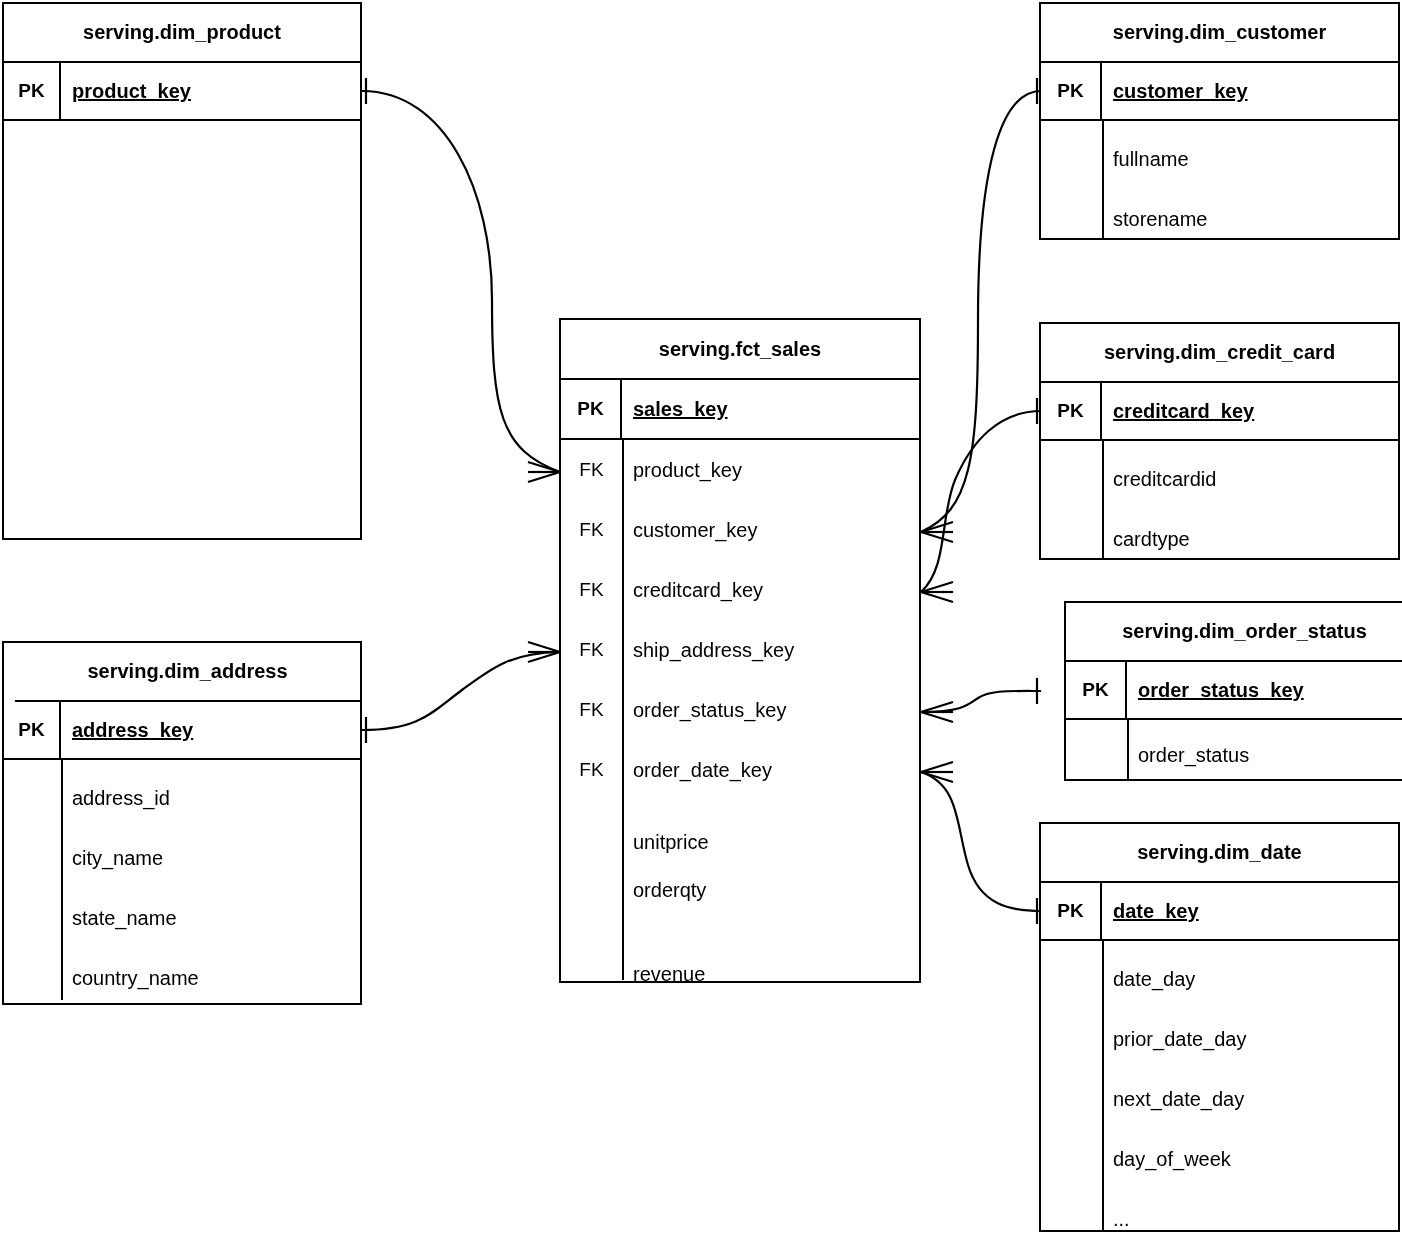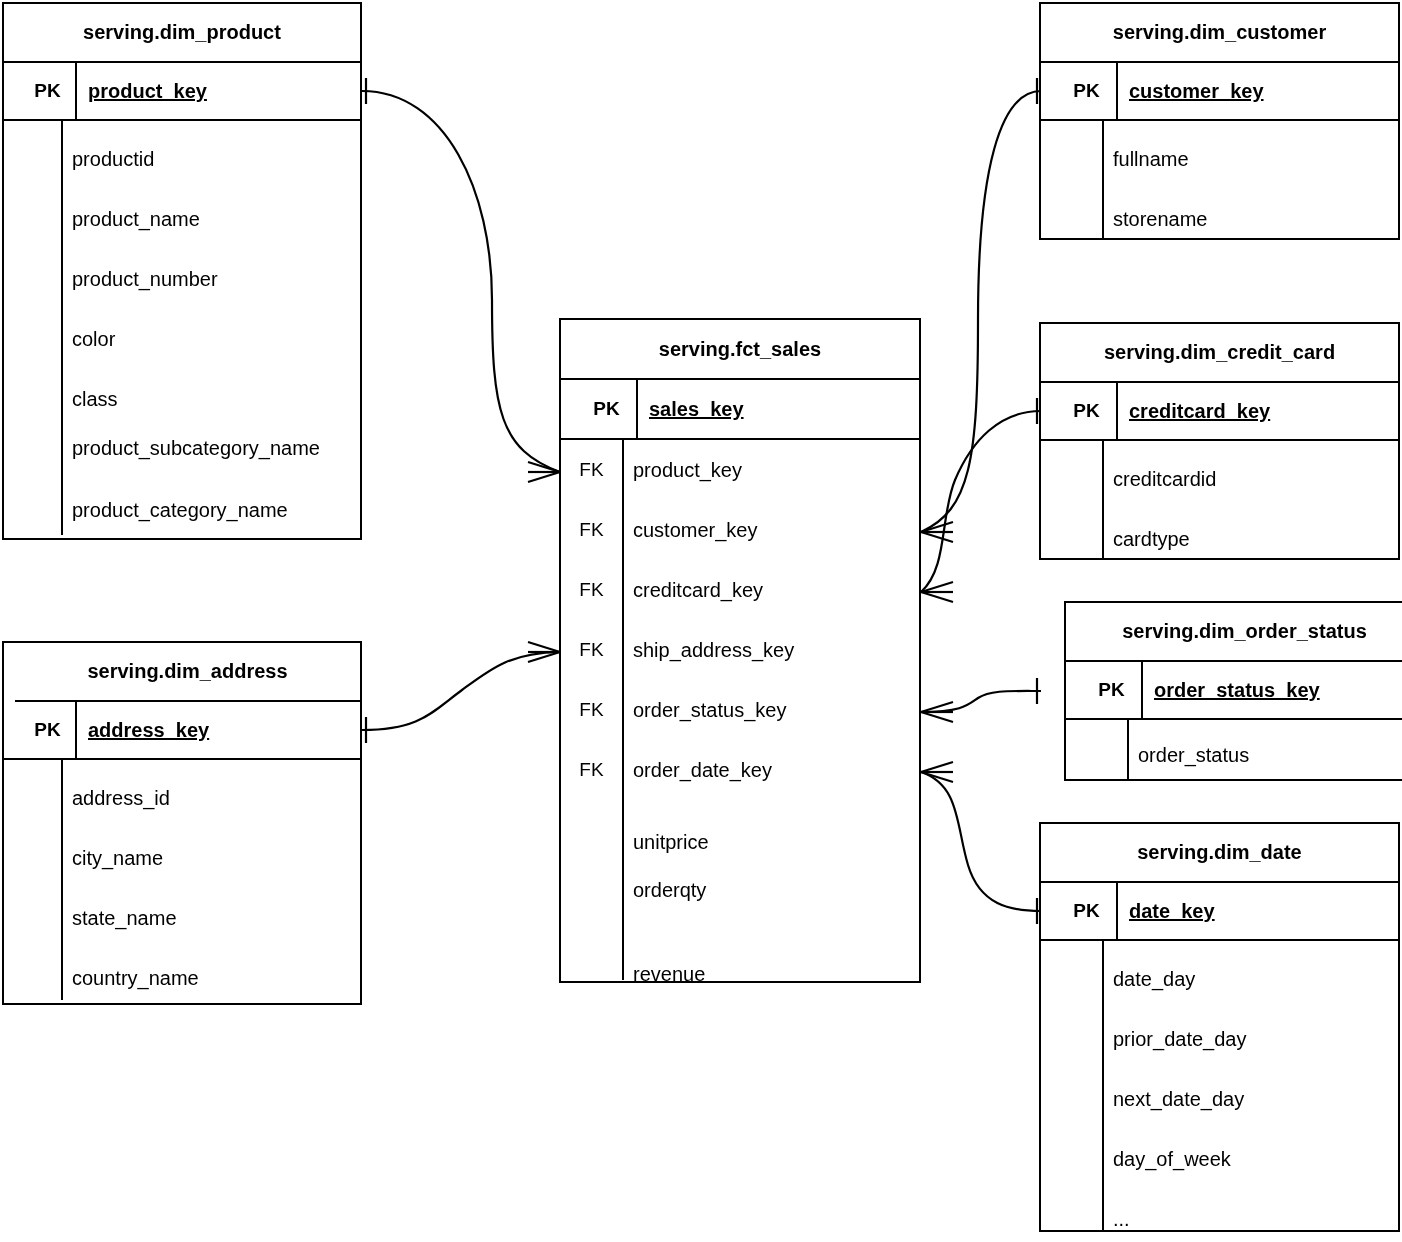--- a/index.html
+++ b/index.html
@@ -50,21 +50,20 @@
     border-bottom: 2.2px solid #000000;
   }
   .row {
     box-sizing: border-box;
     display: flex;
     align-items: center;
     color: #000000;
   }
   .row.pk-row {
     border-bottom: 2.2px solid #000000;
-    padding-left: 16px;
   }
   .keycol {
     box-sizing: border-box;
     flex: 0 0 auto;
     height: 100%;
     display: flex;
     align-items: center;
     justify-content: center;
     font-size: 19px;
     font-weight: bold;
@@ -185,32 +184,20 @@
       </g>
     </g>
   </svg>
 
   <div class="entity" style="left:2px; top:2px; width:360px; height:538px;">
     <div class="ent-title" style="height:59px;">serving.dim_product</div>
     <div class="row pk-row" style="height:58px;">
       <div class="keycol" style="width:57px;">PK</div>
       <div class="namecol pk-name">product_key</div>
     </div>
-    <div class="attrs" style="height:414px;">
-      <div class="attr-keycol" style="width:57px;"></div>
-      <div class="attr-wrap">
-        <div class="attr-item" style="left:68px; top:27px; right:10px;">productid</div>
-        <div class="attr-item" style="left:68px; top:87px; right:10px;">product_name</div>
-        <div class="attr-item" style="left:68px; top:147px; right:10px;">product_number</div>
-        <div class="attr-item" style="left:68px; top:207px; right:10px;">color</div>
-        <div class="attr-item" style="left:68px; top:267px; right:10px;">class</div>
-        <div class="attr-item" style="left:68px; top:316px; right:8px; word-break:break-all;">product_subcategory_name</div>
-        <div class="attr-item" style="left:68px; top:378px; right:6px;">product_category_name</div>
-      </div>
-    </div>
   </div>
 
   <div class="entity" style="left:2px; top:641px; width:360px; height:364px;">
     <div class="ent-title" style="height:59px;margin-left:11px;">serving.dim_address</div>
     <div class="row pk-row" style="height:58px;">
       <div class="keycol" style="width:57px;">PK</div>
       <div class="namecol pk-name">address_key</div>
     </div>
     <div class="attrs" style="height:240px;">
       <div class="attr-keycol" style="width:57px;"></div>

